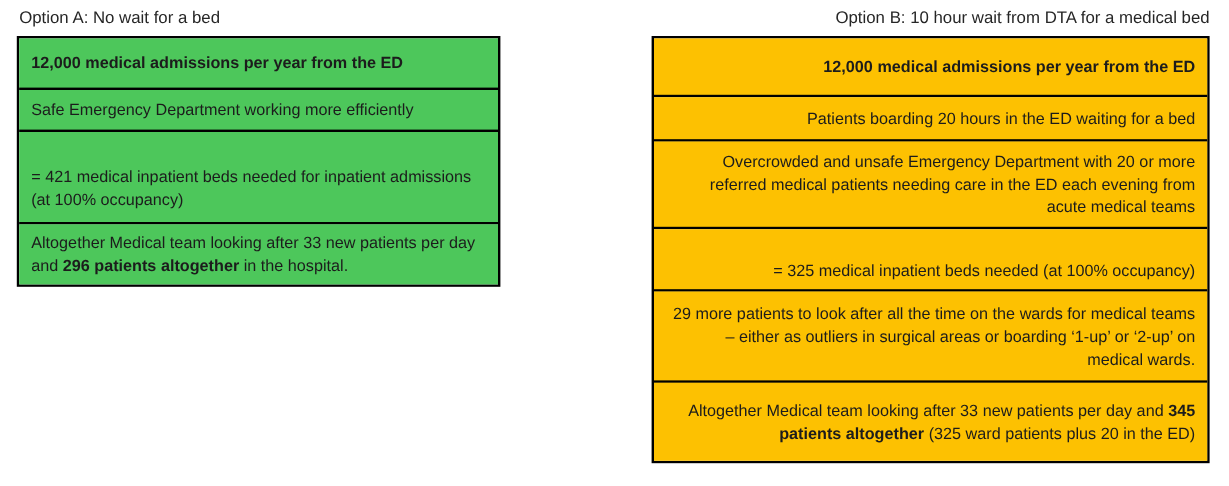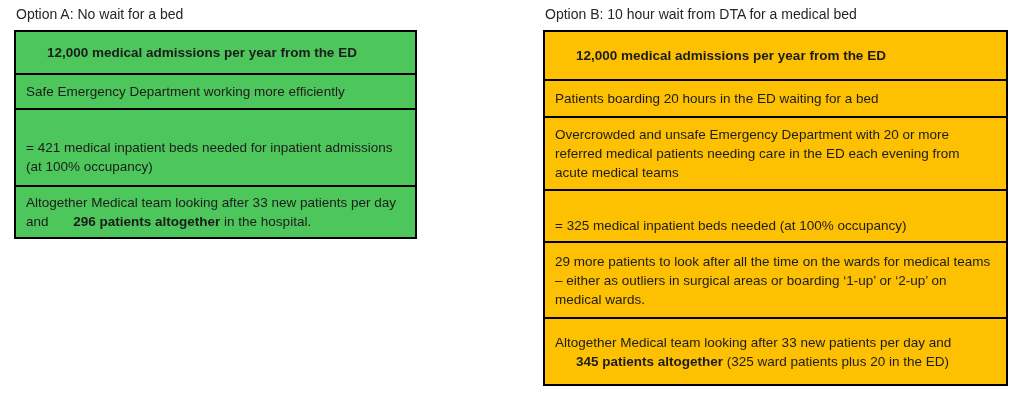--- a/index.html
+++ b/index.html
@@ -5,21 +5,21 @@
   * { margin: 0; padding: 0; box-sizing: border-box; }
   html, body {
     width: 1024px; height: 405px;
     background: var(--page_bg, #ffffff);
     font-family: "Liberation Sans", sans-serif;
     overflow: hidden;
   }
   .canvas { position: relative; width: 1024px; height: 405px; }
   .panel { position: absolute; top: 6px; }
   .panel-a { left: 14px; width: 403px; }
-  .panel-b { left: 543px; width: 465px; }
+  .panel-b { left: 543px; width: 465px; text-align: right; }
   .panel-title {
     font-size: 14px;
     font-weight: 400;
     color: var(--title_text, #262626);
     margin-bottom: 8px;
     padding-left: 2px;
     white-space: nowrap;
   }
   .tbl {
     border: 2px solid var(--cell_border, #000000);
@@ -31,21 +31,21 @@
     justify-content: center;
     padding: 6px 10px;
     font-size: 13.5px;
     line-height: 1.42;
     color: var(--text, #1c1c1c);
     border-bottom: 2px solid var(--cell_border, #000000);
   }
   .cell:last-child { border-bottom: none; }
   .panel-a .cell { background: var(--panel_a_fill, #4dc75b); }
   .panel-b .cell { background: var(--panel_b_fill, #fdc101); }
-  .b { font-weight: 700; margin-left: 21px; }
+  .b { font-weight: 700; }
   
   .panel-a .cell:nth-child(1) { min-height: 43px; }
   .panel-a .cell:nth-child(2) { min-height: 35px; }
   .panel-a .cell:nth-child(3) { min-height: 77px; }
   .panel-a .cell:nth-child(4) { min-height: 45px; align-items: center; }
   .panel-a .cell:nth-child(5) { min-height: 76px; }
   .panel-a .cell:nth-child(6) { min-height: 76px; }
   
   .panel-b .cell:nth-child(1) { min-height: 49px; }
   .panel-b .cell:nth-child(2) { min-height: 37px; }

